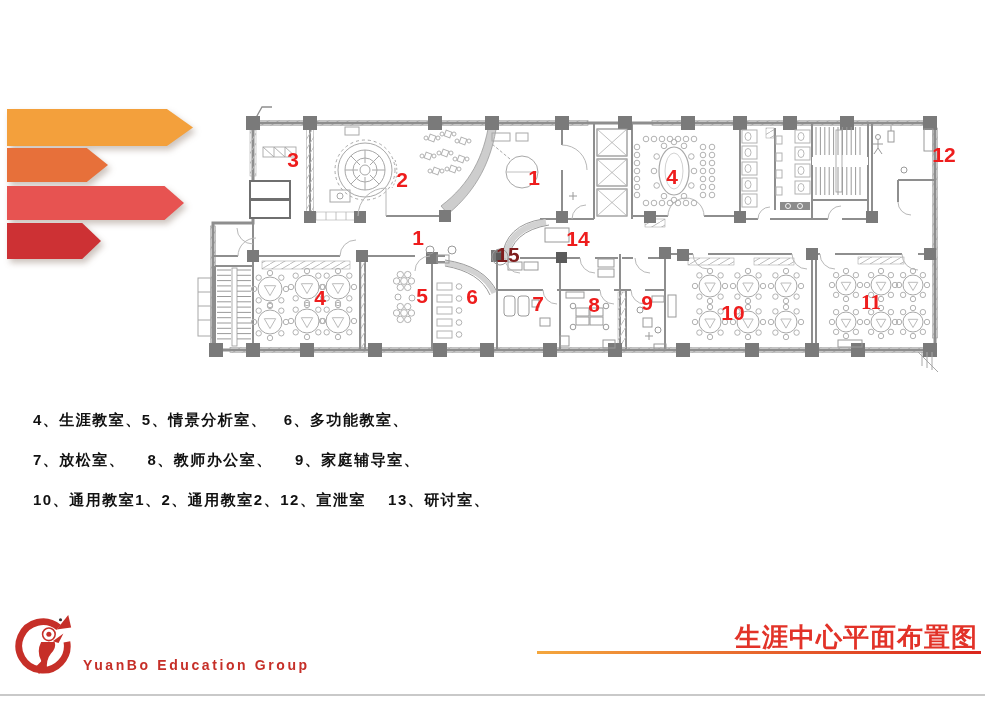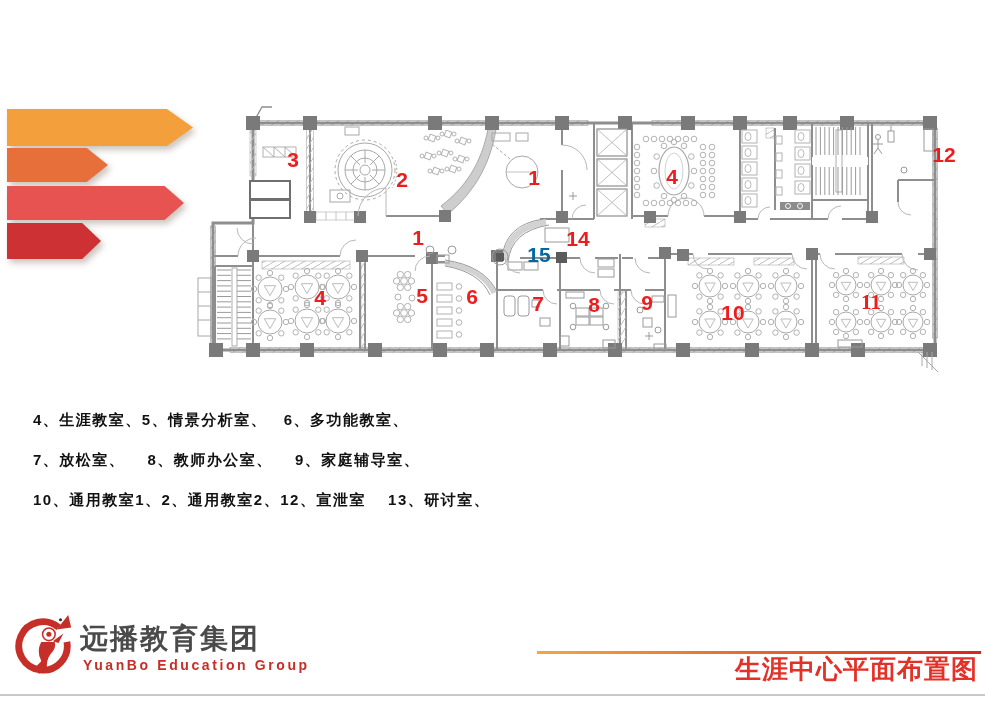--- a/index.html
+++ b/index.html
@@ -22,21 +22,21 @@
   .rlabel{position:absolute;transform:translate(-50%,-50%);font-weight:bold;font-size:21px;line-height:1;}
   
   #legend{position:absolute;left:33px;top:400px;font-size:15px;font-weight:600;color:#111;
           letter-spacing:1.5px;}
   #legend p{margin:0;height:40px;display:flex;align-items:center;white-space:pre;}
   
   #logo{position:absolute;left:14px;top:606px;width:300px;height:80px}
   #logo svg{position:absolute;left:0;top:2px}
   .logo-cn{position:absolute;left:66px;top:14px;font-size:28px;font-weight:bold;color:#4a4a4a;letter-spacing:2px;}
   .logo-en{position:absolute;left:69px;top:51px;font-size:14px;font-weight:bold;color:#c62f28;letter-spacing:2.6px;}
-  .title{position:absolute;right:7px;top:652px;font-size:26px;font-weight:600;letter-spacing:1px;}
+  .title{position:absolute;right:7px;top:620px;font-size:26px;font-weight:600;letter-spacing:1px;}
   .title-underline{position:absolute;left:537px;top:651px;width:444px;height:3px;
                    background:linear-gradient(90deg,#f4a73d,#da251d);}
   .bottom-line{position:absolute;left:0;top:694px;width:985px;height:2px;background:#c9c9c9;}
 </style>
 </head>
 <body>
 
 <div class="ribbon r1">
     <i style="background: rgb(243, 160, 60);"></i>
   </div>
@@ -653,40 +653,39 @@
     <div class="rlabel" style="left: 422px; top: 295px; color: rgb(238, 29, 29);">5</div>
     <div class="rlabel" style="left: 472px; top: 296px; color: rgb(238, 29, 29);">6</div>
     <div class="rlabel" style="left: 538px; top: 303px; color: rgb(238, 29, 29);">7</div>
     <div class="rlabel" style="left: 594px; top: 304px; color: rgb(238, 29, 29);">8</div>
     <div class="rlabel" style="left: 647px; top: 302px; color: rgb(238, 29, 29);">9</div>
     <div class="rlabel" style="left: 733px; top: 312px; color: rgb(238, 29, 29);">10</div>
     <div class="rlabel" style="left: 871px; top: 302px; color: rgb(238, 29, 29); font-family: Liberation Serif, serif;">11</div>
     <div class="rlabel" style="left: 944px; top: 154px; color: rgb(238, 29, 29);">12</div>
     <div class="rlabel" style="left: 672px; top: 176px; color: rgb(238, 29, 29);">4</div>
     <div class="rlabel" style="left: 578px; top: 238px; color: rgb(238, 29, 29);">14</div>
-    <div class="rlabel" style="left: 508px; top: 254px; color: #0369a1; margin-left: 31px;">15</div>
+    <div class="rlabel" style="left: 508px; top: 254px; color: #7f1d1d;">15</div>
     <div class="rlabel" style="left: 418px; top: 237px; color: rgb(238, 29, 29);">1</div>
   </div>
 
 <div id="legend">
     <p>4、生涯教室、5、情景分析室、　6、多功能教室、</p>
     <p>7、放松室、　 8、教师办公室、　 9、家庭辅导室、</p>
     <p>10、通用教室1、2、通用教室2、12、宣泄室　 13、研讨室、</p>
   </div>
 
 <div id="logo">
   <svg width="62" height="74" viewBox="0 0 64 74">
     <path d="M54.6,33.7 A25,25 0 1 1 46,18.8" stroke="#c62f28" stroke-width="7" fill="none"></path>
     <path d="M44,21 L56,6 L59,19 Z" fill="#c62f28"></path>
     <circle cx="48" cy="11" r="1.6" fill="#333"></circle>
     <circle cx="36" cy="26" r="6.5" fill="#fff" stroke="#c62f28" stroke-width="1.6"></circle>
     <circle cx="36" cy="26" r="2.6" fill="#c62f28"></circle>
     <path d="M28,34 Q23,44 28,53 Q29,60 25,67 L34,63 Q33,52 38,46 Q44,40 42,34 Z" fill="#c62f28"></path>
     <path d="M40,33 L51,25 L46,35 Z" fill="#c62f28"></path>
     <path d="M30,52 L22,60 L30,60 Z" fill="#c62f28"></path>
   </svg>
-  <span class="logo-cn">远播教育集团</span>
   <span class="logo-en">YuanBo Education Group</span>
 </div>
 
 <div class="title" style="color: rgb(226, 50, 40);">生涯中心平面布置图</div>
 <div class="title-underline"></div>
 <div class="bottom-line"></div>
 
 </body></html>

